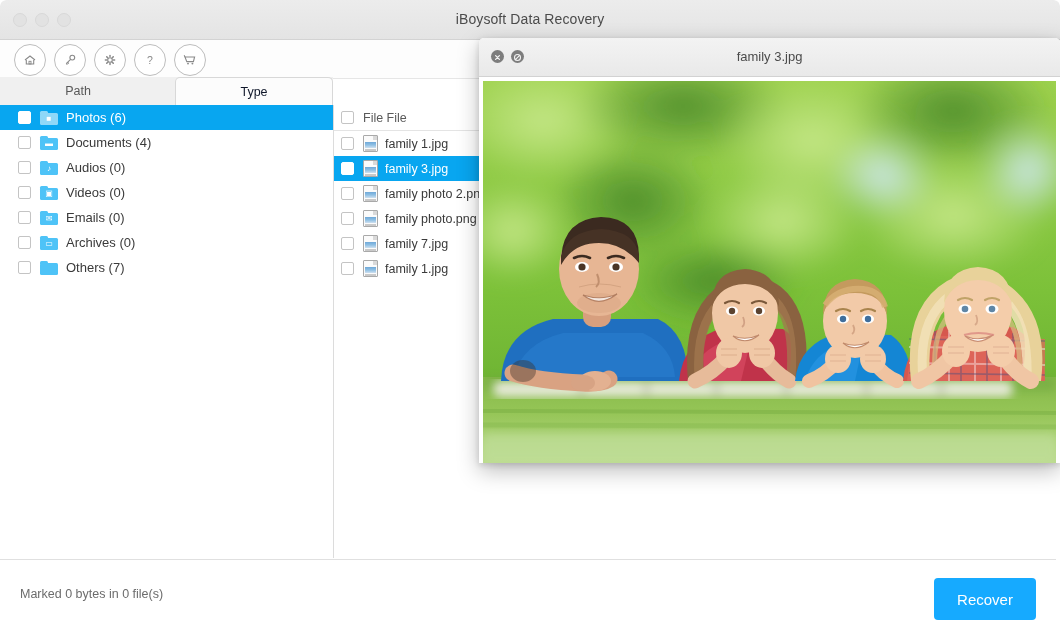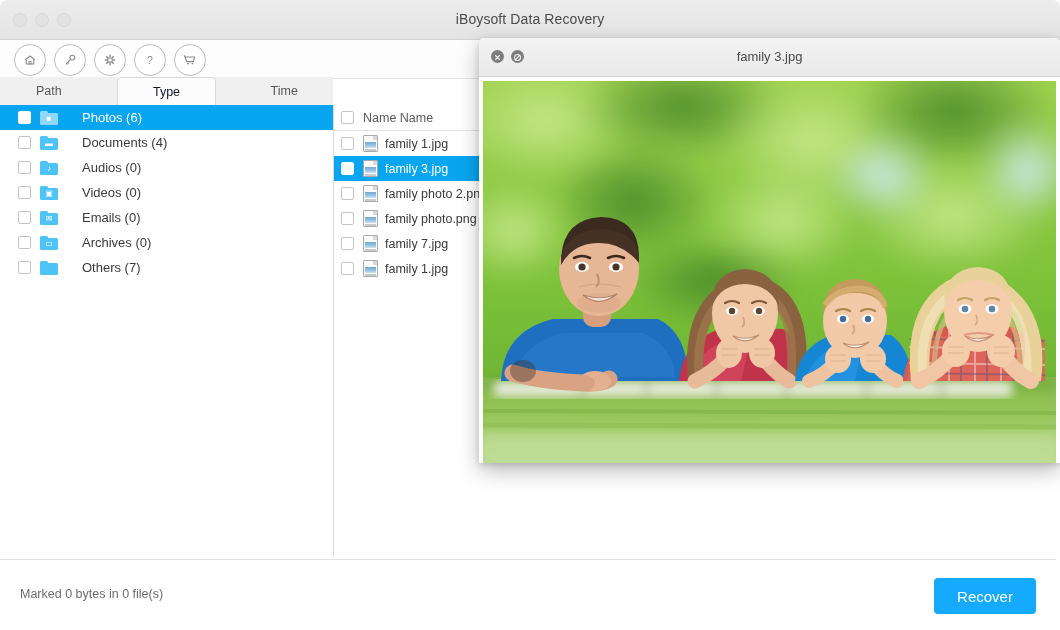--- a/index.html
+++ b/index.html
@@ -170,21 +170,21 @@
     left: 0; bottom: 0;
     width: 18px; height: 12px;
     display: flex; align-items: center; justify-content: center;
     color: #ffffff;
     font-size: 8px;
     line-height: 1;
   }
   .srow.selected .folder .body,
   .srow.selected .folder .tab-top { background: #8fd8f8; }
 
-  .slabel { margin-left: 16px; white-space: nowrap; }
+  .slabel { margin-left: 0; white-space: nowrap; }
 
   
   .fhead {
     height: 25px;
     display: flex; align-items: center;
     padding-left: 7px;
     font-size: 12.5px;
     color: #5a5a5a;
     border-bottom: 1px solid #e4e4e4;
     background: #ffffff;
@@ -243,21 +243,21 @@
   }
   .status-text {
     position: absolute;
     left: 20px; top: 27px;
     font-size: 12.5px;
     color: #6c6c6c;
   }
   .recover-btn {
     position: absolute;
     right: 24px; top: 578px;
-    width: 102px; height: 36px;
+    width: 102px; height: 42px;
     background: #16aaff;
     border-radius: 4px;
     border: none;
     color: #ffffff;
     font-size: 15px;
     font-family: "Liberation Sans", sans-serif;
     cursor: pointer;
   }
 
   
@@ -386,21 +386,20 @@
             </svg>
           </span>
         </div>
 
       </div>
     </div>
 
     <div class="tabbar">
       <div class="tab">Path</div>
       <div class="tab active">Type</div>
-      <div class="tab">Time</div>
     </div>
 
     <div class="pane-sidebar">
 
       <div class="srow selected">
         <span class="cbox"></span>
         <span class="folder">
           <span class="body"></span>
             <span class="tab-top"></span>
           <span class="glyph">■</span>
@@ -467,21 +466,21 @@
         </span>
         <span class="slabel">Others (7)</span>
       </div>
 
     </div>
 
     <div class="pane-files">
 
       <div class="fhead">
         <span class="cbox"></span>
-        <span>Name Name</span>
+        <span>File File</span>
       </div>
 
       <div class="frow">
         <span class="cbox"></span>
         <span class="fileicon">
           <span class="corner"></span>
             <span class="pic"></span>
             <span class="bar"></span>
         </span>
         <span class="fname">family 1.jpg</span>

